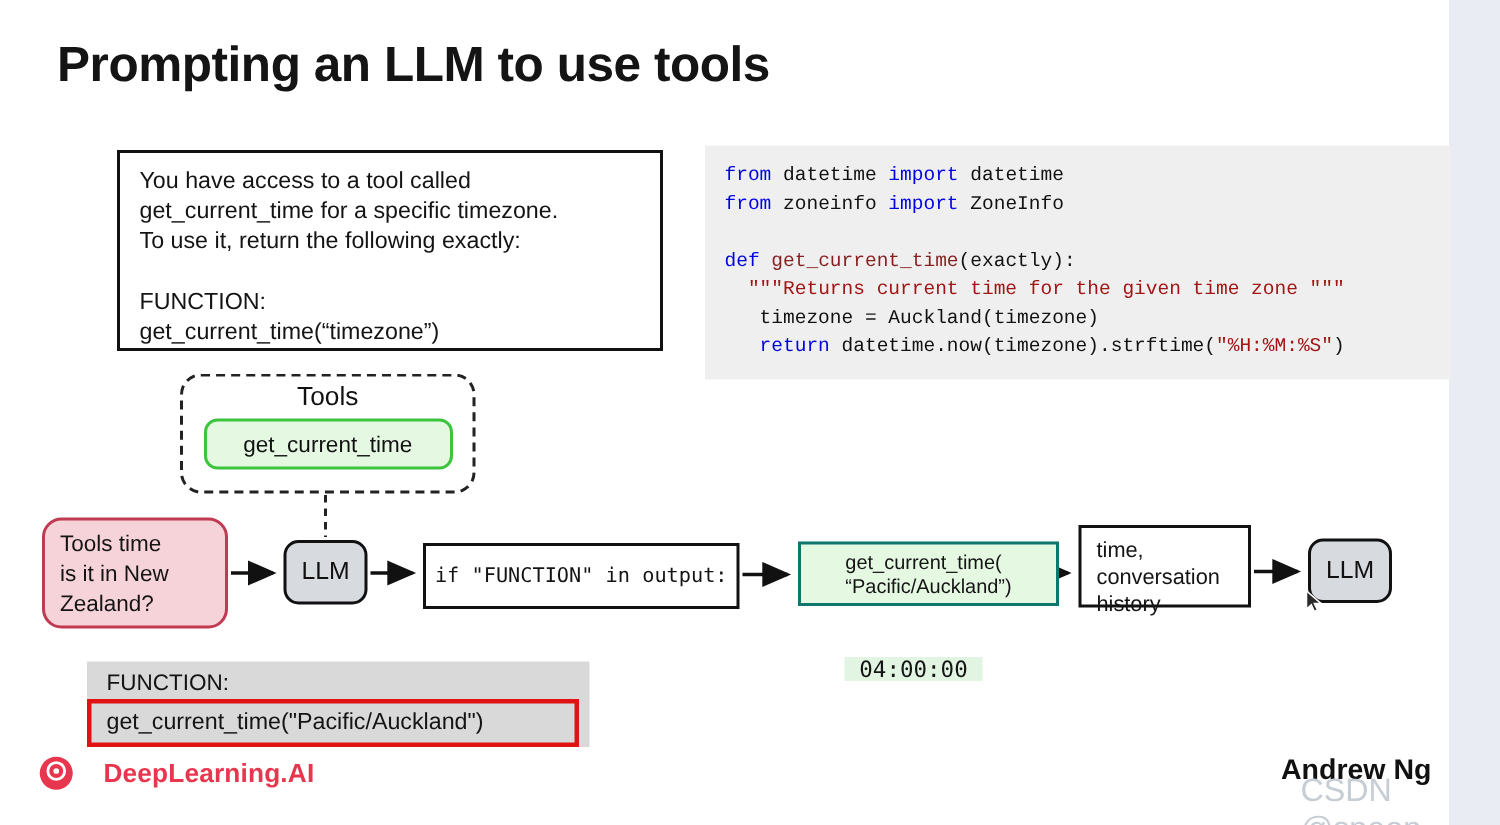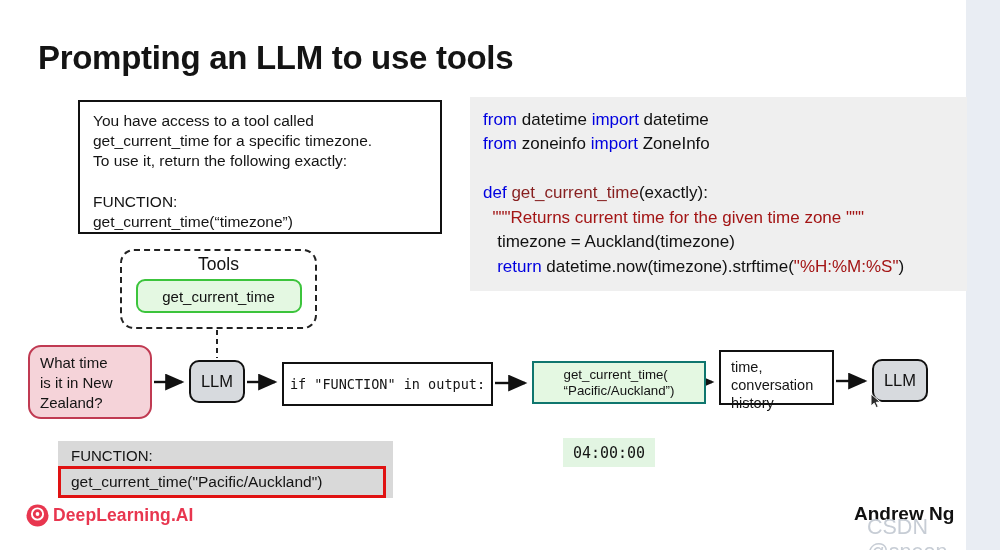--- a/index.html
+++ b/index.html
@@ -4,28 +4,28 @@
 <style>
   * { margin:0; padding:0; box-sizing:border-box; }
   html,body { background:#fff; }
   .slide {
     position:relative; width:1000px; height:550px; overflow:hidden;
     background:#ffffff; font-family:"Liberation Sans", sans-serif; color:#141414;
   }
   .right-strip { position:absolute; left:966px; top:0; width:34px; height:550px; background:#e9edf3; }
   .pre { white-space:pre-line; }
 
-  .title { position:absolute; left:38px; top:24px; font-size:33px; font-weight:600; letter-spacing:-0.3px; color:#141414;margin-top:15px; }
+  .title { position:absolute; left:38px; top:24px; font-size:33px; font-weight:600; letter-spacing:-0.3px; color:#141414; }
 
   .sys-label { position:absolute; left:4px; top:108px; width:66px; font-size:15px; line-height:1.35; text-align:center; color:#111; }
   .prompt-box { position:absolute; left:78px; top:100px; width:364px; height:134px; border:2px solid #111;
     background:#fff; padding:9px 13px; font-size:15.5px; line-height:1.3; }
 
   .code-block { position:absolute; left:470px; top:97px; width:497px; background:#efefef; padding:11px 13px 12px 13px;
-    font-family:Liberation Sans, sans-serif; font-size:17px; line-height:1.44; }
+    font-family:Liberation Mono, monospace; font-size:13px; line-height:1.44; }
   .code-line { white-space:pre; min-height:19px; }
   .code-line .kw  { color:#0000e0; }
   .code-line .fn  { color:#871f1f; }
   .code-line .str { color:#a31515; }
   .code-line .pl  { color:#111; }
 
   .tools-box { position:absolute; left:120px; top:249px; width:197px; height:80px; border:2px dashed #222;
     border-radius:14px; display:flex; flex-direction:column; align-items:center; }
   .tools-title { font-size:17.5px; margin-top:3px; color:#111; }
   .tool-chip { margin-top:4px; width:166px; height:34px; border:2px solid #3cc43c; border-radius:9px;
@@ -43,24 +43,24 @@
     border:2px solid #0f766e; border-radius:0; display:flex; align-items:center; justify-content:center;
     font-size:13.3px; line-height:1.2; text-align:left; }
   .ctx-box { position:absolute; left:719px; top:350px; width:115px; height:55px; background:#fff; border:2px solid #111;
     padding:7px 0 0 10px; font-size:14.5px; line-height:1.23; }
 
   .output-box { position:absolute; left:58px; top:441px; width:335px; height:57px; background:#d9d9d9; }
   .output-line1 { padding:6px 0 0 13px; font-size:15px; }
   .red-rect { position:absolute; left:0px; top:25px; width:328px; height:32px; border:3px solid #e01212;
     display:flex; align-items:center; padding-left:10px; font-size:15.5px; }
 
-  .time-result { position:absolute; left:563px; top:438px; width:92px; height:29px; background:#e2f5e2;
+  .time-result { position:absolute; left:563px; top:438px; width:92px; height:16px; background:#e2f5e2;
     font-family:"DejaVu Sans Mono", monospace; font-size:15px; display:flex; align-items:center; justify-content:center; }
 
-  .logo { position:absolute; left:26px; top:504px; display:flex; align-items:center; gap:4px; }
+  .logo { position:absolute; left:26px; top:504px; display:flex; align-items:center; gap:20px; }
   .logo-text { font-size:17.5px; font-weight:700; color:#e8364f; letter-spacing:0.1px; }
   .author { position:absolute; left:836px; top:503px; font-size:19px; font-weight:600; color:#111;margin-left:18px; }
   .watermark { position:absolute; left:867px; top:515px; font-size:21.5px; color:#c7cdd5; }
 
   .arrows { position:absolute; left:0; top:0; width:1000px; height:550px; pointer-events:none; }
 </style>
 </head>
 <body>
 
 <div class="slide">
@@ -98,21 +98,21 @@
       </marker>
     </defs>
     <line x1="217" y1="330" x2="217" y2="358" stroke="#222" stroke-width="2" stroke-dasharray="5 4"></line>
     <line x1="154" y1="382" x2="182" y2="382" stroke="#111" stroke-width="2.4" marker-end="url(#ah)"></line>
     <line x1="247" y1="382" x2="275" y2="382" stroke="#111" stroke-width="2.4" marker-end="url(#ah)"></line>
     <line x1="495" y1="383" x2="525" y2="383" stroke="#111" stroke-width="2.4" marker-end="url(#ah)"></line>
     <line x1="684" y1="382" x2="712" y2="382" stroke="#111" stroke-width="2.4" marker-end="url(#ah)"></line>
     <line x1="836" y1="381" x2="865" y2="381" stroke="#111" stroke-width="2.4" marker-end="url(#ah)"></line>
   </svg>
 
-  <div class="query-box pre">What time
+  <div class="query-box pre">Tools time
 is it in New
 Zealand?</div>
   <div class="llm-box llm-1">LLM</div>
   <div class="cond-box">if "FUNCTION" in output:</div>
   <div class="call-box pre">get_current_time(
 “Pacific/Auckland”)</div>
   <div class="ctx-box pre">time,
 conversation
 history</div>
   <div class="llm-box llm-2">LLM</div>

